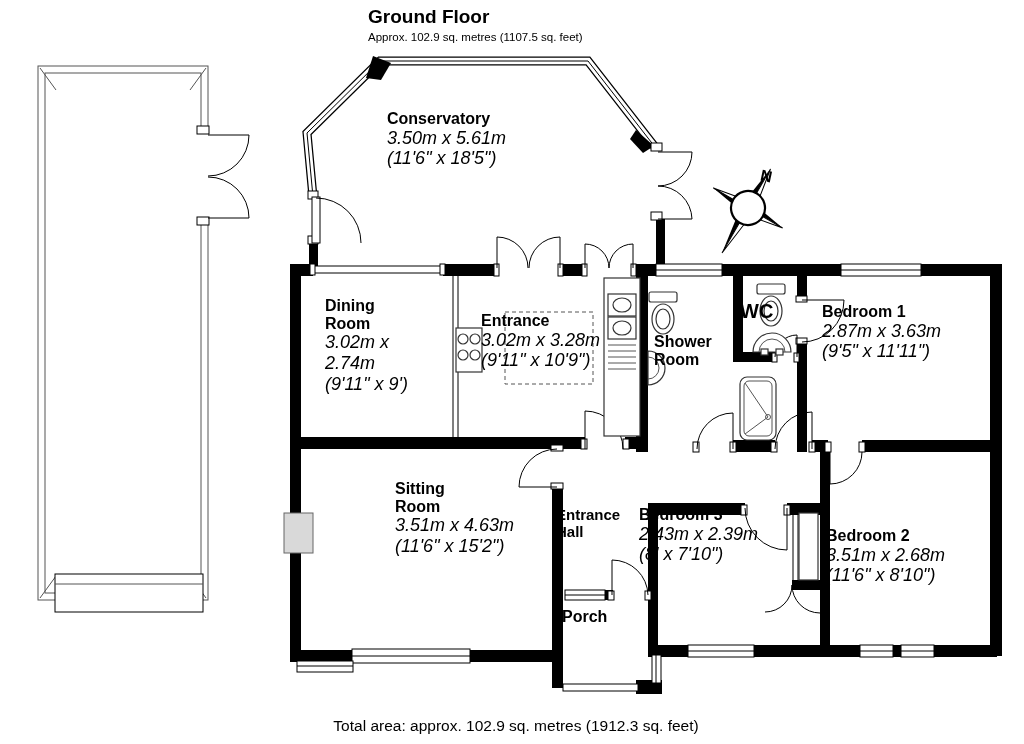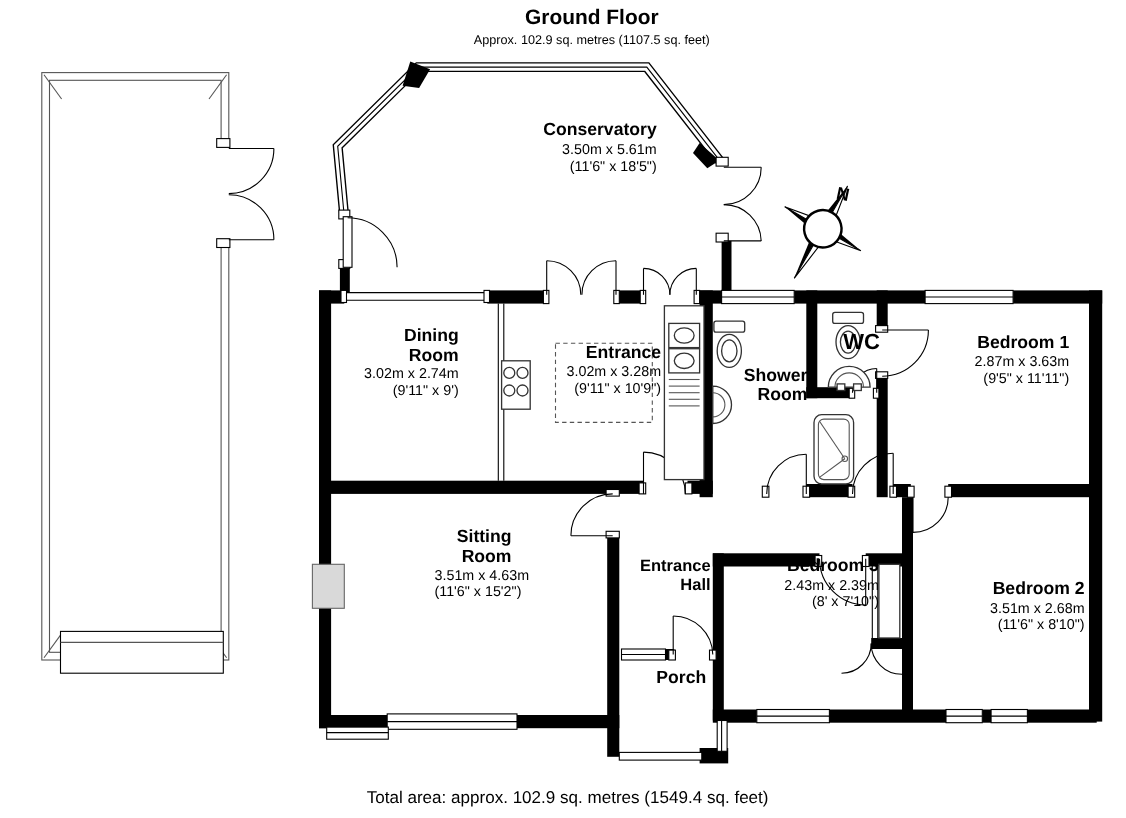--- a/index.html
+++ b/index.html
@@ -1,26 +1,26 @@
 <!DOCTYPE html>
 <html><head>
 <meta charset="utf-8">
 <style>
   html,body{margin:0;padding:0;background:#fff;}
   #plan{position:relative;width:1024px;height:744px;background:#fff;overflow:hidden;
         font-family:"Liberation Sans",sans-serif;color:#000;}
   #plan svg{position:absolute;left:0;top:0;}
-  .lbl{position:absolute;transform:translateX(-50%);text-align:right;line-height:1.1;}
+  .lbl{position:absolute;transform:translateX(-50%);text-align:left;line-height:1.1;}
   .lbl .nm{display:block;font-weight:bold;font-size:16px;}
-  .lbl .dm{display:block;font-size:13px;line-height:1.16;}
+  .lbl .dm{display:block;font-size:18px;line-height:1.16;font-style:italic;}
   .lbl span:empty{display:none;}
   .wc-lbl .nm{font-size:20px;}
   .hall-lbl .nm{font-size:15px;}
   .porch-lbl .nm{font-size:16px;}
-  .title-lbl{position:absolute;transform:translateX(-50%);text-align:center;}
+  .title-lbl{position:absolute;transform:translateX(-50%);}
   .title-lbl .t{display:block;font-weight:bold;font-size:19px;}
   .title-lbl .s{display:block;font-size:11.5px;margin-top:3px;}
   .footer-lbl{position:absolute;transform:translateX(-50%);font-size:15.5px;}
   
   .w{fill:#000;stroke:none;}
   .thin{fill:none;stroke:#000;stroke-width:1;}
   .gray{fill:none;stroke:#555;stroke-width:1;}
   .win{fill:#fff;stroke:#000;stroke-width:1;}
   .cap{fill:#fff;stroke:#000;stroke-width:1;}
   .arc{fill:none;stroke:#000;stroke-width:1;}
@@ -397,14 +397,14 @@
   <div class="lbl" style="left:906px;top:481px;width:160px;margin-top:46px;">
     <span class="nm">Bedroom 2</span>
     <span class="dm">3.51m x 2.68m</span>
     <span class="dm">(11'6" x 8'10")</span>
   </div>
 
   <div class="lbl porch-lbl" style="left:602px;top:608px;width:80px;">
     <span class="nm">Porch</span>
   </div>
 
-  <div class="footer-lbl" style="left:516px;top:717px;white-space:nowrap;">Total area: approx. 102.9 sq. metres (1549.4 sq. feet)</div>
+  <div class="footer-lbl" style="left:516px;top:717px;white-space:nowrap;">Total area: approx. 102.9 sq. metres (1912.3 sq. feet)</div>
 </div>
 
 </body></html>

